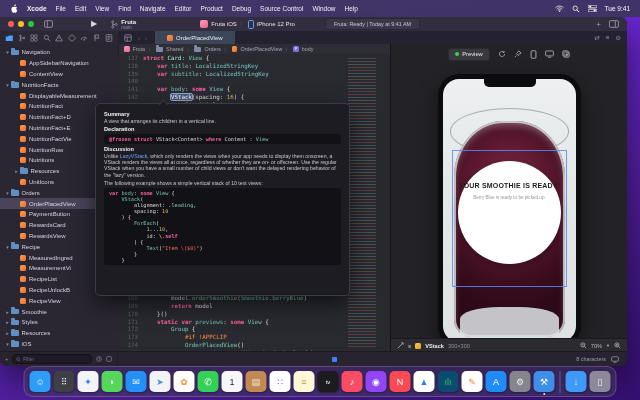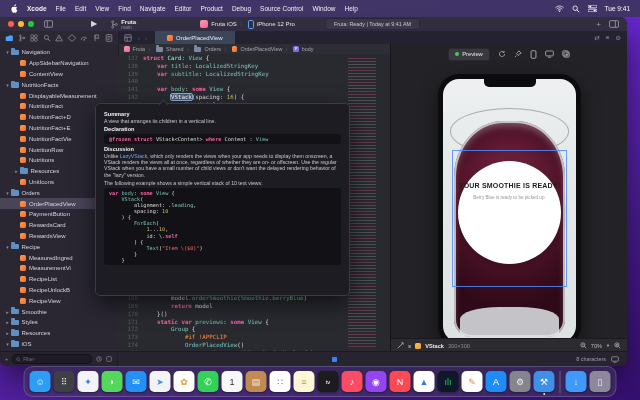--- a/index.html
+++ b/index.html
@@ -650,21 +650,21 @@
       <span class="dicon" style="background: rgb(52, 209, 88); color: rgb(255, 255, 255);">✆</span>
       <span class="dicon" style="background: rgb(247, 247, 249); color: rgb(44, 44, 46);">1</span>
       <span class="dicon" style="background: rgb(192, 138, 82); color: rgb(245, 234, 217);">▤</span>
       <span class="dicon" style="background: rgb(255, 255, 255); color: rgb(88, 86, 214);">∷</span>
       <span class="dicon" style="background: rgb(253, 247, 215); color: rgb(185, 154, 47);">≡</span>
       <span class="dicon" style="background: rgb(28, 28, 30); color: rgb(255, 255, 255); font-size: 6px;">tv</span>
       <span class="dicon" style="background: rgb(250, 76, 99); color: rgb(255, 255, 255);">♪</span>
       <span class="dicon" style="background: rgb(145, 70, 241); color: rgb(255, 255, 255);">◉</span>
       <span class="dicon" style="background: rgb(251, 74, 84); color: rgb(255, 255, 255);">N</span>
       <span class="dicon" style="background: rgb(255, 255, 255); color: rgb(47, 124, 246);">▲</span>
-      <span class="dicon" style="background: #0f172a; color: rgb(48, 199, 91);">ılı</span>
+      <span class="dicon" style="background: #0c4a6e; color: rgb(48, 199, 91);">ılı</span>
       <span class="dicon" style="background: rgb(255, 255, 255); color: rgb(232, 136, 58);">✎</span>
       <span class="dicon" style="background: rgb(31, 139, 247); color: rgb(255, 255, 255);">A</span>
       <span class="dicon" style="background: rgb(133, 133, 141); color: rgb(236, 236, 242);">⚙</span>
       <span class="dicon" style="background: rgb(63, 143, 232); color: rgb(255, 255, 255);">⚒<span class="rdot"></span></span>
       <span class="ddiv"></span>
       <span class="dicon" style="background: rgb(63, 153, 247); color: rgb(234, 244, 255);">↓</span>
       <span class="dicon" style="background: rgba(162, 162, 170, 0.8); color: rgb(239, 239, 245);">▯</span>
     </span>
   </div>
 

